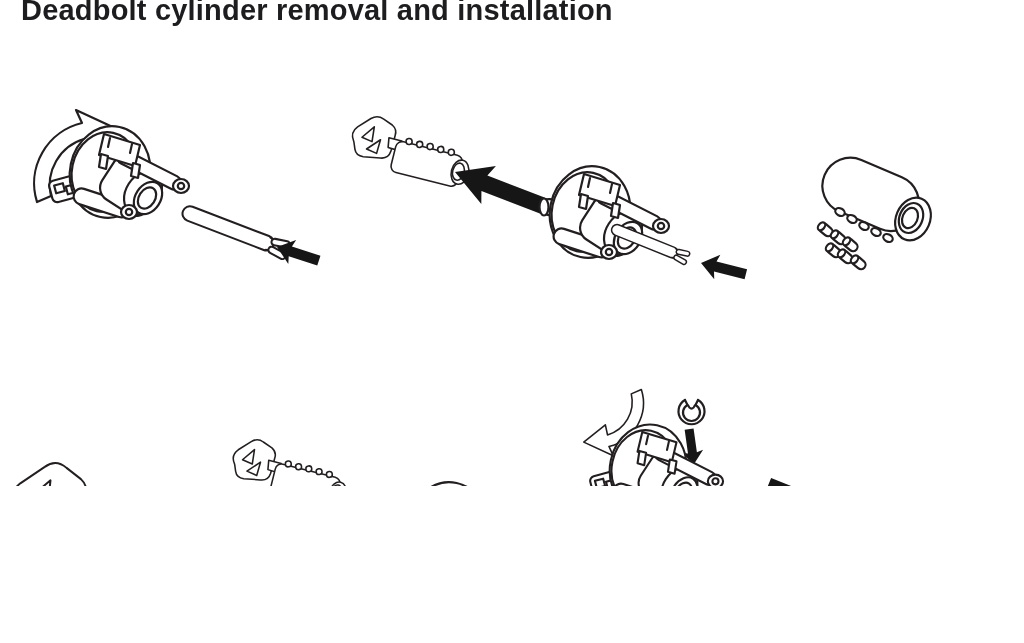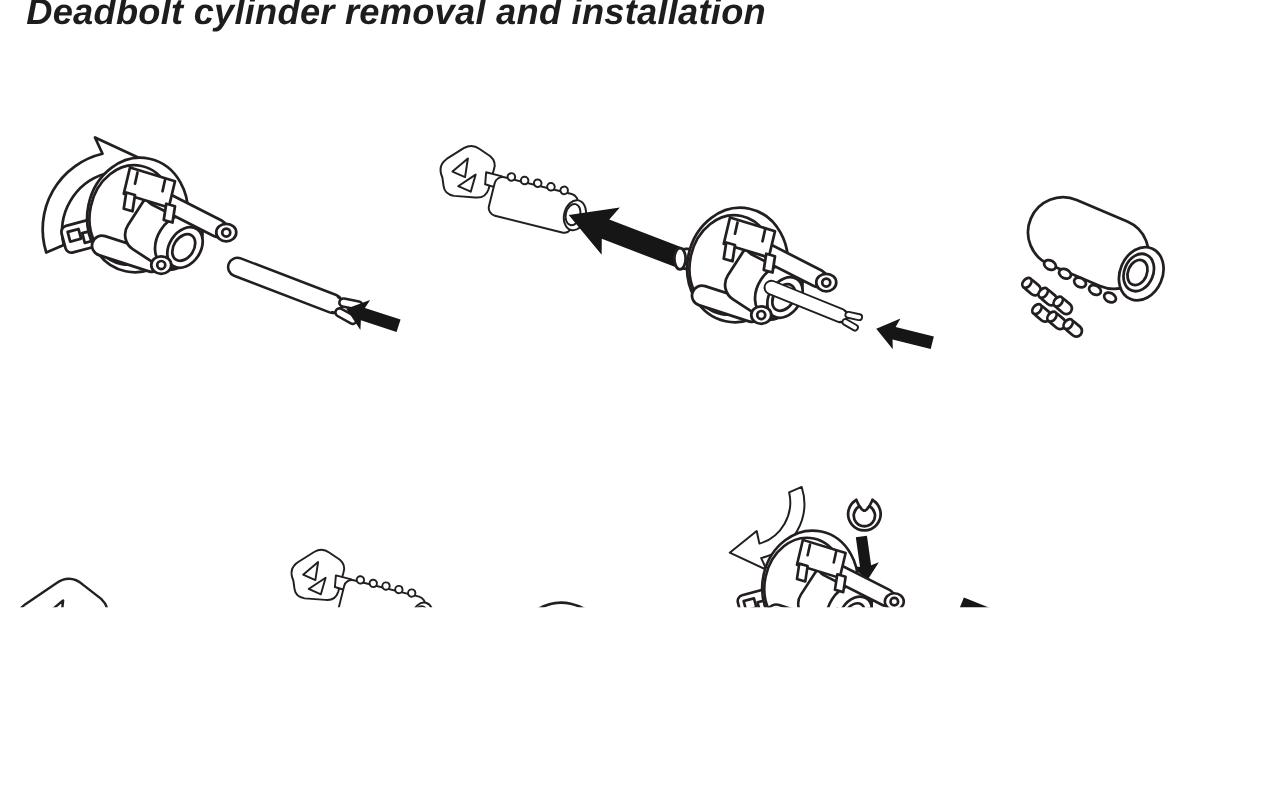--- a/index.html
+++ b/index.html
@@ -1,17 +1,17 @@
 <!DOCTYPE html>
 <html style="--background: #ffffff; --line: #231f20; --arrow: #161616; --title: #1d1d1f;"><head>
 <meta charset="utf-8">
 <style>
   html,body{margin:0;padding:0;background:#fff;}
   .canvas{position:relative;width:1024px;height:486px;background:var(--background,#fff);
-          font-family:"Liberation Sans",sans-serif;overflow:hidden;font-style:italic;}
+          font-family:"Liberation Sans",sans-serif;overflow:hidden;}
   .title{position:absolute;left:21px;top:-6px;margin:0;font-size:29px;font-weight:700;
          letter-spacing:.2px;color:var(--title,#1d1d1f);white-space:nowrap;}
   .art{position:absolute;left:0;top:0;width:1024px;height:643px;}
   .ln{stroke:var(--line,#231f20);stroke-width:2.2;fill:#fff;stroke-linejoin:round;stroke-linecap:round;}
   .nf{fill:none;}
   .ar{fill:var(--arrow,#161616);stroke:none;}
 </style>
 </head>
 <body>
 

